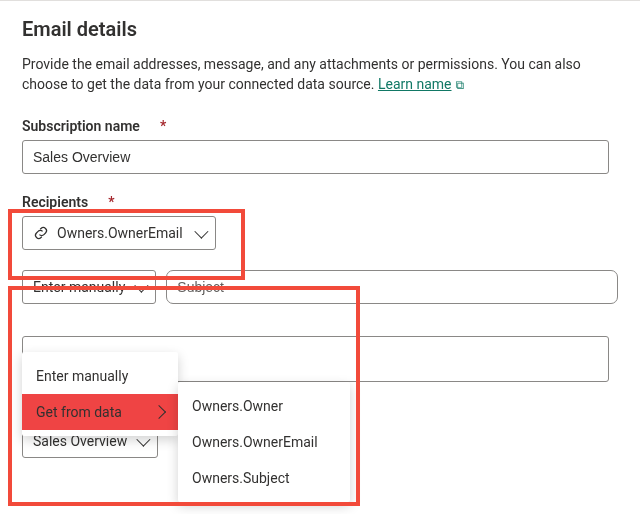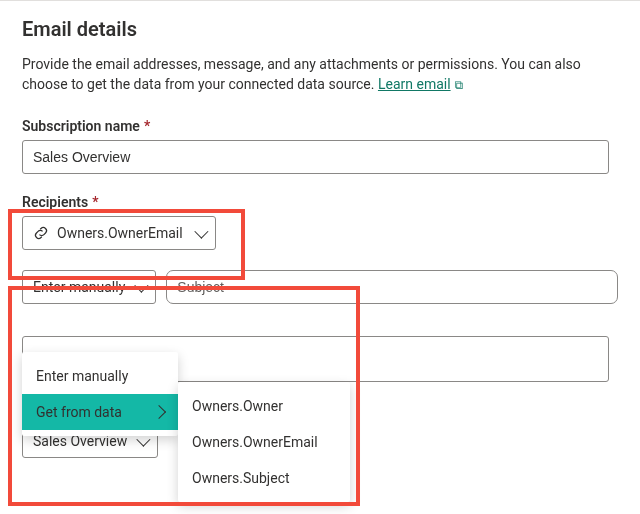--- a/index.html
+++ b/index.html
@@ -29,21 +29,21 @@
     margin-bottom: 24px;
   }
   .learn-more { color: #117865; text-decoration: underline; }
   .ext-icon { font-size: 12px; margin-left: 4px; color: #117865; }
   .field-label {
     font-size: 14px;
     font-weight: 600;
     margin-bottom: 6px;
     display: flex;
     align-items: flex-start;
-    gap: 4px;
+    gap: 20px;
   }
   .req { color: #a4262c; font-weight: 600; }
   .info-icon {
     width: 14px; height: 14px; border: 1px solid #605e5c;
     border-radius: 50%; display: inline-flex; align-items: center;
     justify-content: center; font-size: 10px; line-height: 1;
     color: #605e5c;
   }
   .text-input {
     width: 587px;
@@ -117,21 +117,21 @@
   }
   .menu-item {
     height: 36px;
     display: flex;
     align-items: center;
     justify-content: space-between;
     padding: 0 14px;
     cursor: pointer;
     background: #fff;
   }
-  .menu-item.hl { background: #14b8a6; }
+  .menu-item.hl { background: #ef4444; }
   .submenu { width: 172px; }
   .submenu .menu-item { justify-content: flex-start; }
 
   
   .ghost-field {
     width: 587px;
     height: 46px;
     border: 1px solid #8a8886;
     border-radius: 3px;
     background: #fff;
@@ -154,21 +154,21 @@
 </style>
 </head>
 <body>
 
 <div class="page">
 
   <h1 class="page-title">Email details</h1>
 
   <div class="intro">
     <span>Provide the email addresses, message, and any attachments or permissions. You can also choose to get the data from your connected data source.</span>
-    <a class="learn-more">Learn email</a><span class="ext-icon">⧉</span>
+    <a class="learn-more">Learn name</a><span class="ext-icon">⧉</span>
   </div>
 
   <div class="section">
     <div class="field-label">
       <span>Subscription name</span>
       <span class="req">*</span>
     </div>
     <input class="text-input" type="text" value="Sales Overview" style="">
   </div>
 

